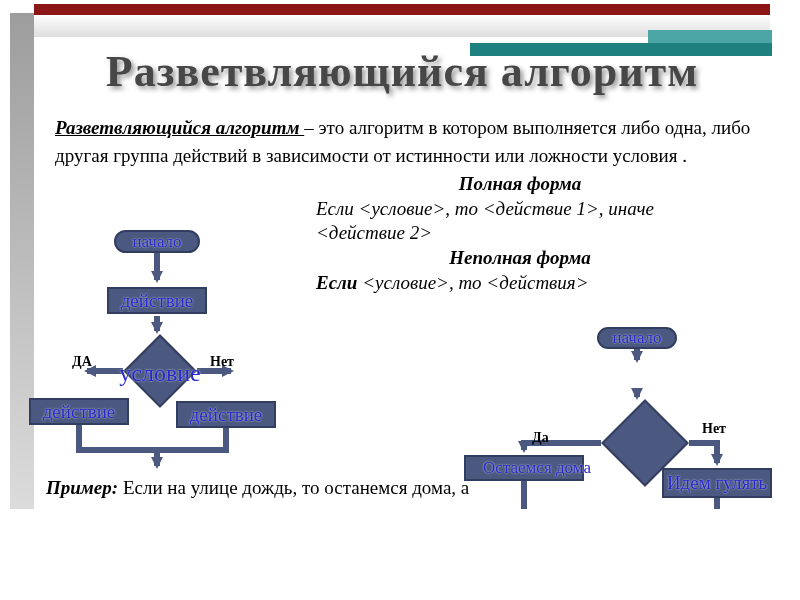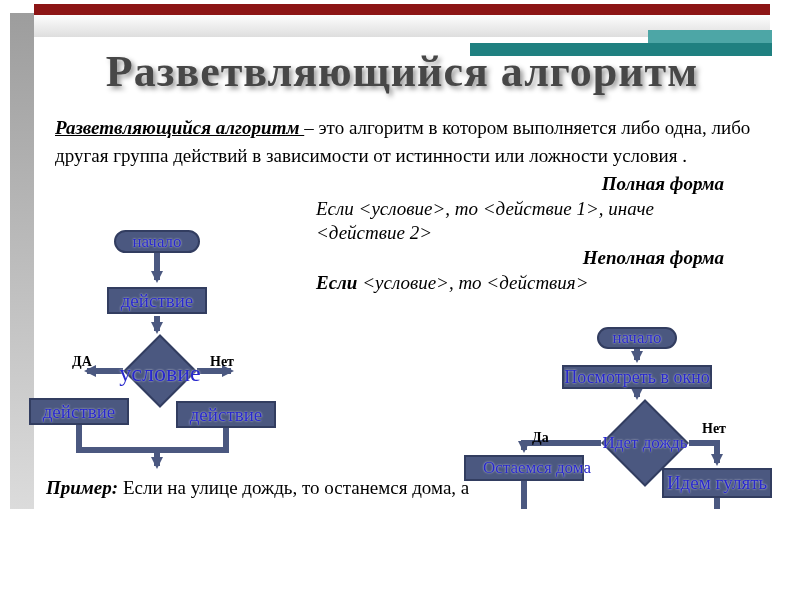--- a/index.html
+++ b/index.html
@@ -16,21 +16,21 @@
   .bar-left   { position:absolute; left:10px; top:13px; width:24px; height:580px;
                 background:linear-gradient(to bottom,#9d9d9d,#e6e6e6); }
 
   
   .title { position:absolute; left:34px; top:46px; width:736px; text-align:center;
            font-size:44px; font-weight:bold; letter-spacing:1px; color:var(--title-color,#474747);
            text-shadow:3px 3px 5px #999, -1px -1px 0 #fff; white-space:nowrap; }
   .intro { position:absolute; left:34px; top:114px; width:734px; font-size:19px; line-height:1.45; color:#000;padding-left:21px; }
   .intro .lead { font-weight:bold; font-style:italic; text-decoration:underline; }
   .forms { position:absolute; left:316px; top:172px; width:408px; font-size:19px; line-height:1.3; color:#000; }
-  .forms .form-title { font-weight:bold; font-style:italic; text-align:right; }
+  .forms .form-title { font-weight:bold; font-style:italic; text-align:center; }
   .forms .form-line  { font-style:italic; }
   .forms .lead-bold  { font-weight:bold; font-style:italic; }
   .example { position:absolute; left:46px; top:474px; width:440px; font-size:19px; line-height:1.45; color:#000; }
   .example .lead { font-weight:bold; font-style:italic; }
   .footer-link { position:absolute; left:280px; top:558px; width:280px; text-align:center;
                  font-size:27px; font-weight:bold; color:var(--link-color,#15789e); cursor:pointer; }
 
   
   .flow { position:absolute; }
   .flow-left  { left:25px;  top:228px; width:290px; height:250px; }
@@ -117,25 +117,21 @@
         <path d="M234 118 L262 118 L262 138" marker-end="url(#ahR)"></path>
         <path d="M69 156 L69 203"></path>
         <path d="M262 173 L262 203"></path>
         <path d="M66 203 L265 203"></path>
         <path d="M185 203 L185 218" marker-end="url(#ahR)"></path>
       </g>
     </svg>
     <div class="shape stadium" style="left:142px; top:2px; width:80px; height:22px;">
       <span class="flabel">начало</span>
       </div>
-    <div class="shape" style="left:107px; top:40px; width:150px; height:24px;">
-      <span class="flabel" style="font-size:18px;">Посмотреть в окно</span>
-      </div>
     <div class="shape diamond" style="left:159px; top:87px; width:62px; height:62px;"></div>
-    <div class="floating flabel" style="left:128px; top:108px; width:124px; font-size:17px;">Идет дождь</div>
     <div class="yn" style="left:77px;  top:105px;">Да</div>
     <div class="yn" style="left:247px; top:96px;">Нет</div>
     <div class="shape" style="left:9px;   top:130px; width:120px; height:26px;padding-left:26px;">
       <span class="flabel" style="font-size:17px;">Остаемся дома</span>
       </div>
     <div class="shape" style="left:207px; top:143px; width:110px; height:30px;">
       <span class="flabel" style="font-size:19px;">Идем гулять</span>
       </div>
     <div class="shape stadium" style="left:147px; top:224px; width:76px; height:24px;padding-left:20px;">
       <span class="flabel">конец</span>

